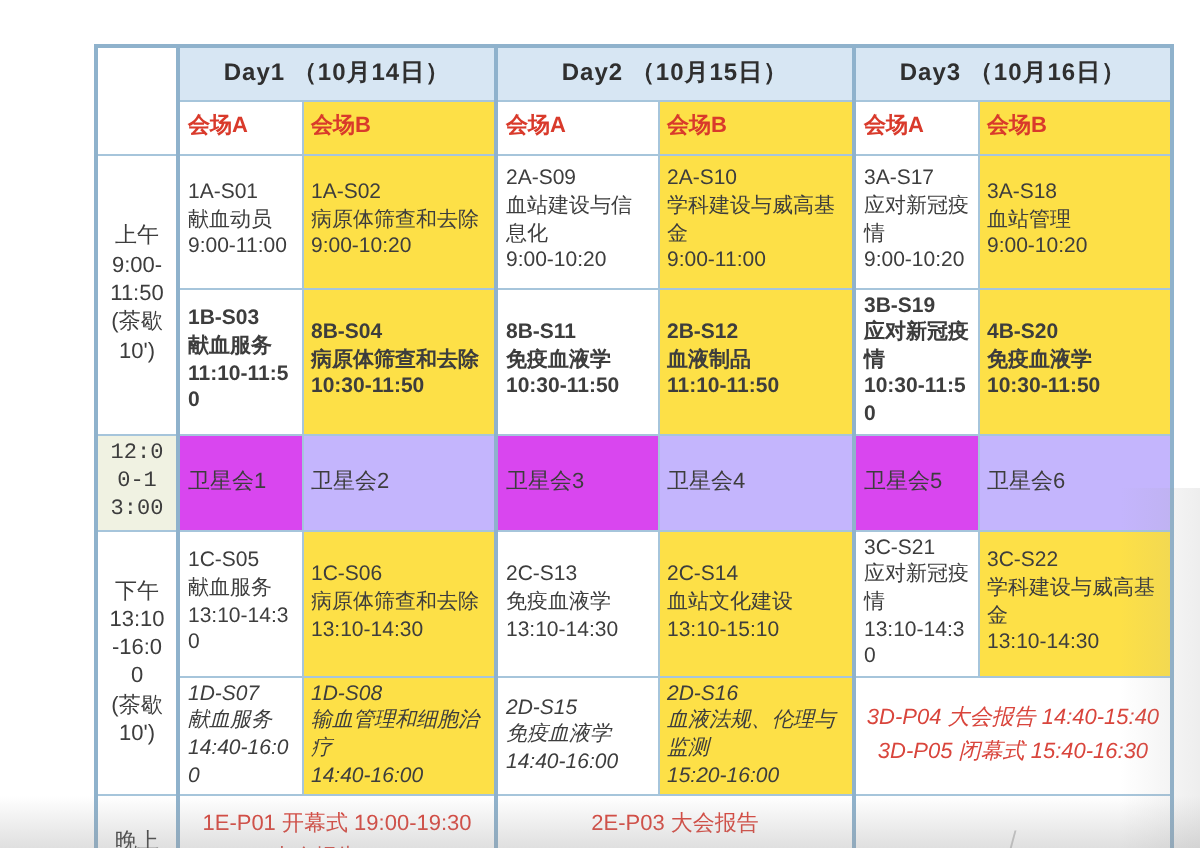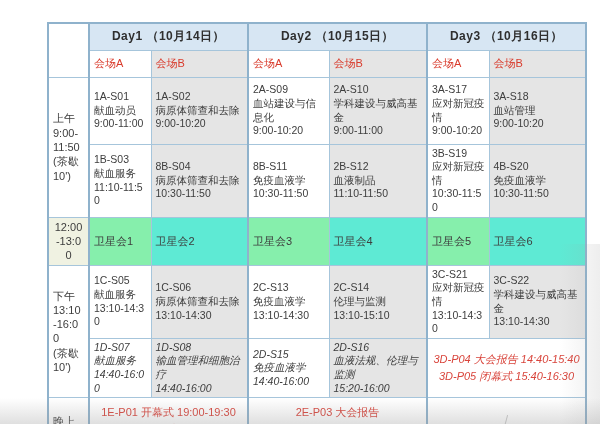--- a/index.html
+++ b/index.html
@@ -29,34 +29,34 @@
     padding:2px 4px;
     font-size:10.5px;color:#3d3d3d;line-height:1.3;
     overflow:hidden;
     word-break:break-all;
   }
   td.dl{border-left-width:2px;border-left-color:#8fb2cc;}
   .day-h{
     background:#d7e6f3;text-align:center;font-weight:bold;
     font-size:12px;color:#2f2f2f;letter-spacing:0.5px;
   }
-  .venue{color:#d93a2b;font-weight:normal;font-size:11px;vertical-align:middle;}
-  .colb{background:#e5e5e5;}
+  .venue{color:#d93a2b;font-weight:bold;font-size:11px;vertical-align:middle;}
+  .colb{background:#fde047;}
   .corner{background:#ffffff;}
-  .timecol{font-size:11px;color:#3d3d3d;}
+  .timecol{text-align:center;font-size:11px;color:#3d3d3d;}
   .sess{vertical-align:middle;}
-  .sat{background:#86efac;font-size:11px;}
-  .sat.colb{background:#5eead4;}
-  .satleft{background:#f0f2e2;text-align:center;font-size:11px;}
+  .sat{background:#d946ef;font-size:11px;}
+  .sat.colb{background:#c4b5fd;}
+  .satleft{background:#f0f2e2;text-align:center;font-size:11px;font-family:Liberation Mono, monospace;}
   .red-cell{color:#d9453c;text-align:center;font-size:11px;line-height:1.55;background:#ffffff;}
   .slash-cell{color:#c9c9c9;text-align:center;font-size:12px;background:#ffffff;}
   tr.r-day{height:27px;margin-left:28px;}
   tr.r-venue{height:27px;}
   tr.r-a{height:67px;}
-  tr.r-b{height:54px;}
+  tr.r-b{height:54px;font-weight:bold;}
   tr.r-sat{height:28px;}
   tr.r-c{height:62px;}
   tr.r-d{height:57px;font-style:italic;}
   tr.r-e{height:47px;}
 </style>
 </head>
 <body>
 
 <table class="schedule">
   <colgroup>
@@ -183,21 +183,21 @@
       <div>病原体筛查和去除</div>
       <div>13:10-14:30</div>
     </td>
     <td class="sess dl">
       <div>2C-S13</div>
       <div>免疫血液学</div>
       <div>13:10-14:30</div>
     </td>
     <td class="sess colb">
       <div>2C-S14</div>
-      <div>伦理与监测</div>
+      <div>血站文化建设</div>
       <div>13:10-15:10</div>
     </td>
     <td class="sess dl">
       <div>3C-S21</div>
       <div>应对新冠疫情</div>
       <div>13:10-14:30</div>
     </td>
     <td class="sess colb">
       <div>3C-S22</div>
       <div>学科建设与威高基金</div>

